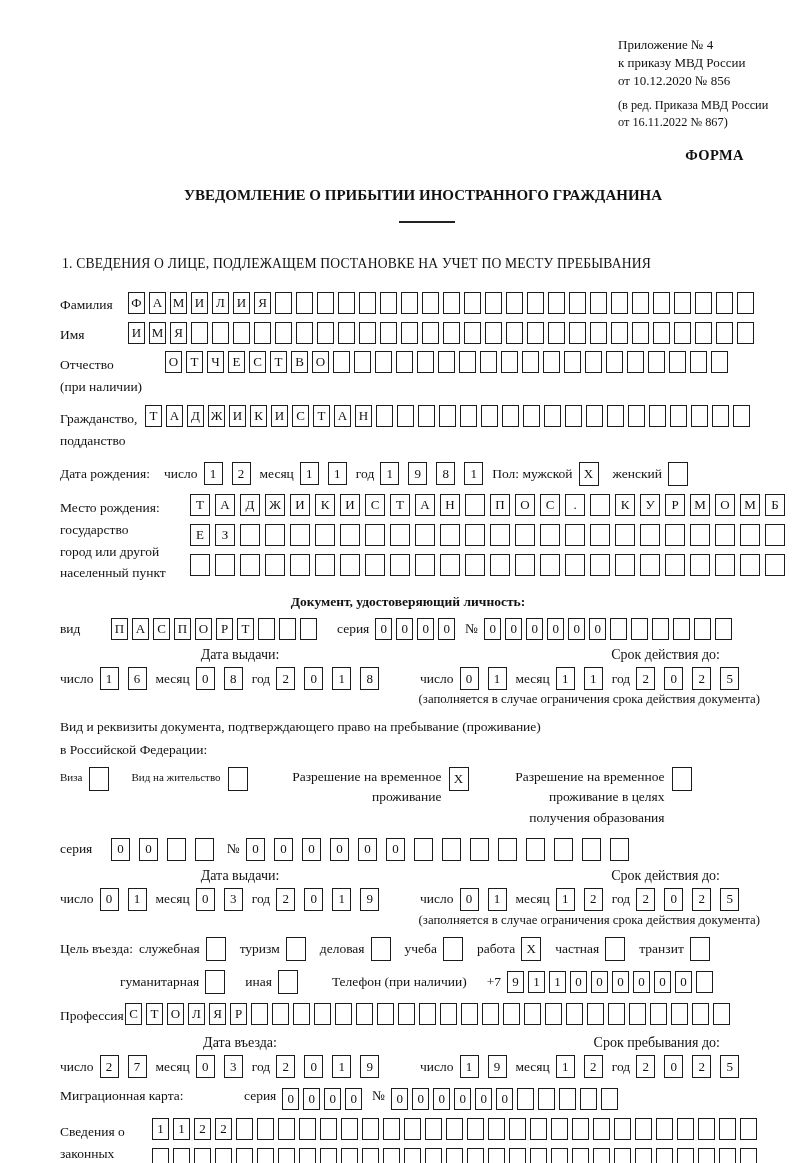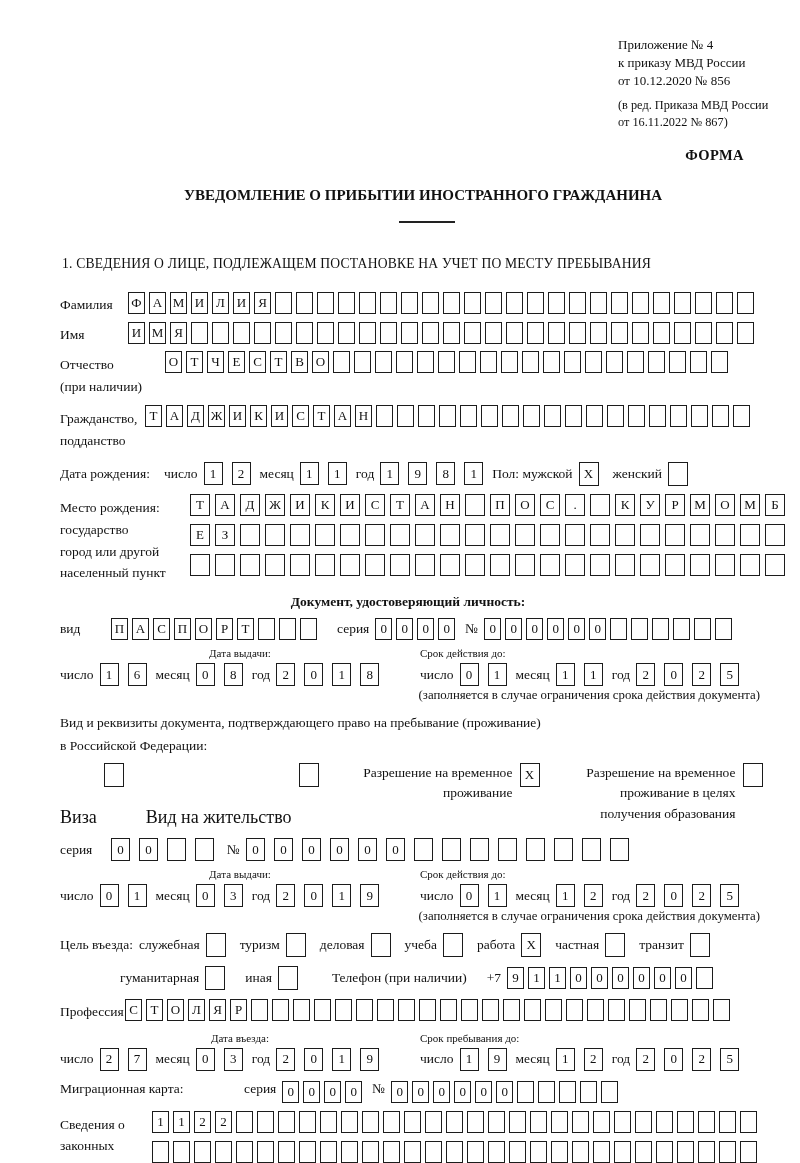--- a/index.html
+++ b/index.html
@@ -27,34 +27,34 @@
     font-size:13px;flex:0 0 auto;background:#fff;
   }
   .wide .cell{width:20px;margin-right:5px;}
   .sp .cell{width:19px;height:23px;margin-right:9px;}
   .cb .cell{width:20px;height:24px;}
   .colrows{display:flex;flex-direction:column;gap:8px;}
   
   .w68{width:68px;} .w105{width:105px;} .w85{width:85px;} .w130{width:130px;}
   .w45{width:45px;} .w65{width:65px;} .w92{width:92px;}
   
-  .dhead{display:flex;font-size:11px;margin:2px 0 4px 0;}
+  .dhead{display:flex;font-size:14px;margin:2px 0 4px 0;}
   .dhead-left{flex:0 0 360px;text-align:center;}
-  .dhead-right{flex:0 0 300px;text-align:left;}
+  .dhead-right{flex:0 0 300px;text-align:right;}
   .dvals{display:flex;align-items:center;}
   .dvals-left{flex:0 0 360px;display:flex;align-items:center;}
   .dvals-right{display:flex;align-items:center;}
   .dg-lbl{font-size:13.5px;margin-right:6px;flex:0 0 auto;}
   .mr10{margin-right:10px;} .mr16{margin-right:16px;}
   .note{font-size:12.8px;text-align:right;margin:2px 26px 9px 0;}
   .plain{font-size:13.5px;line-height:1.7;}
   
   .optrow{display:flex;align-items:flex-start;margin:5px 0 10px 0;}
   .opt{display:flex;align-items:flex-start;}
-  .optlabel{font-size:18px;padding-top:4px;margin-right:7px;margin-top:40px;}
+  .optlabel{font-size:11px;padding-top:4px;margin-right:7px;}
   .optblock{font-size:13.5px;text-align:right;line-height:1.5;margin-right:7px;}
   .mb0{margin-bottom:2px;}
 </style>
 </head>
 <body>
 
 <div class="page">
 
   <div class="appendix">
     <div>Приложение № 4</div>

